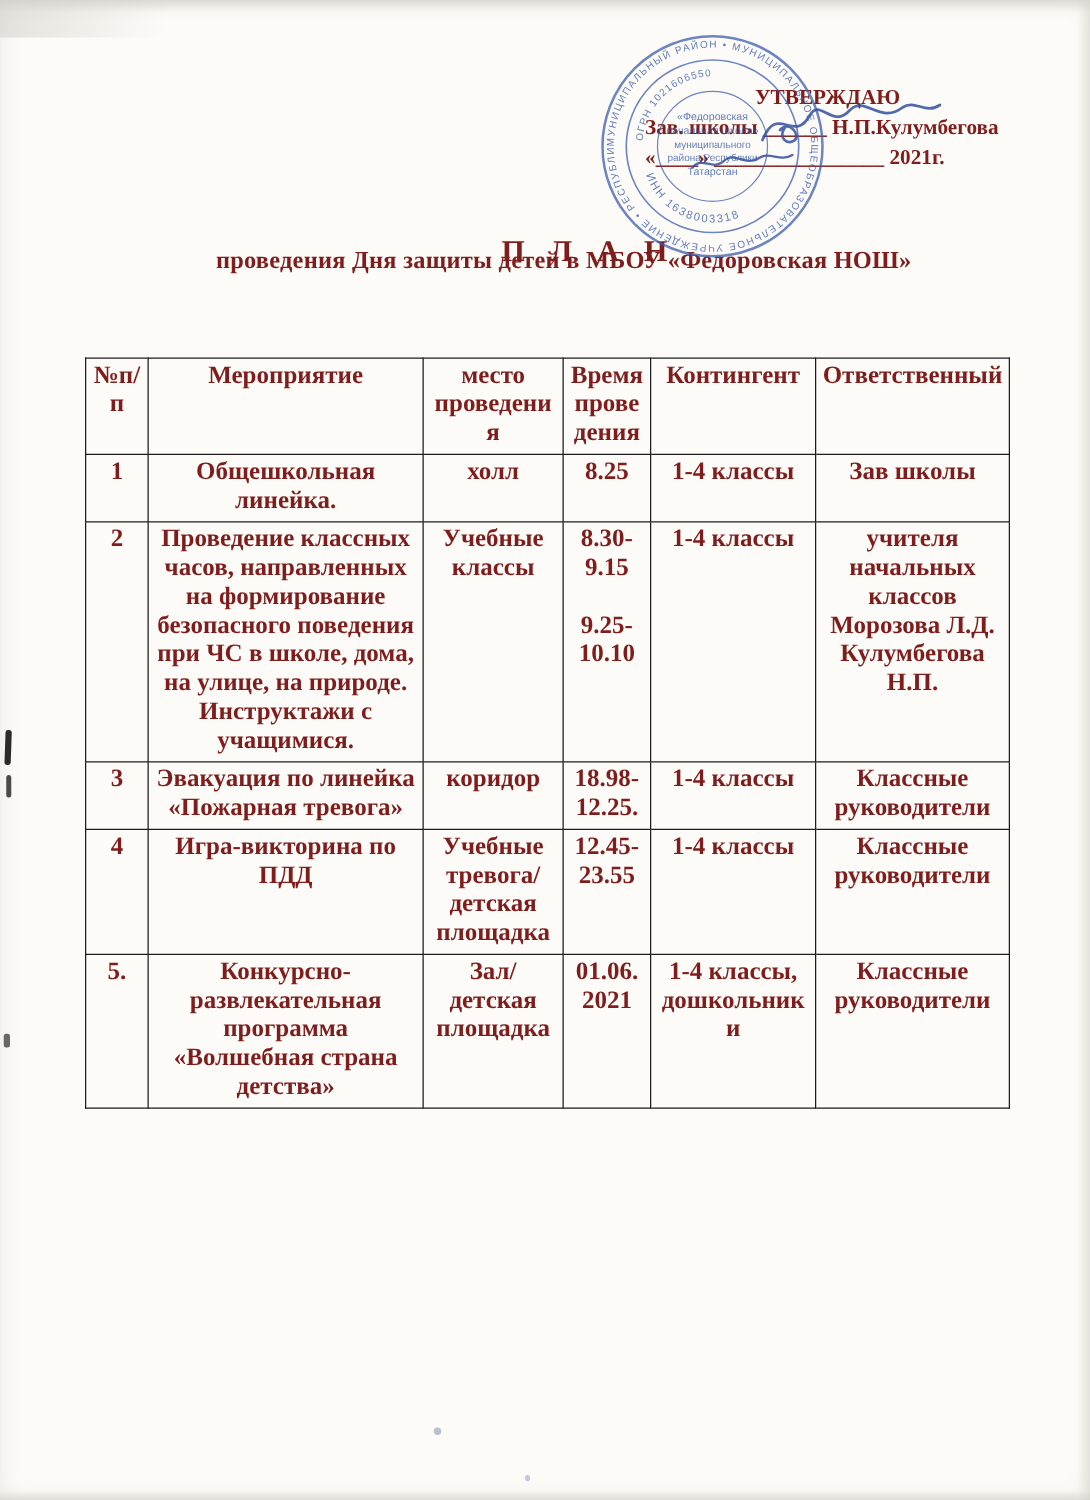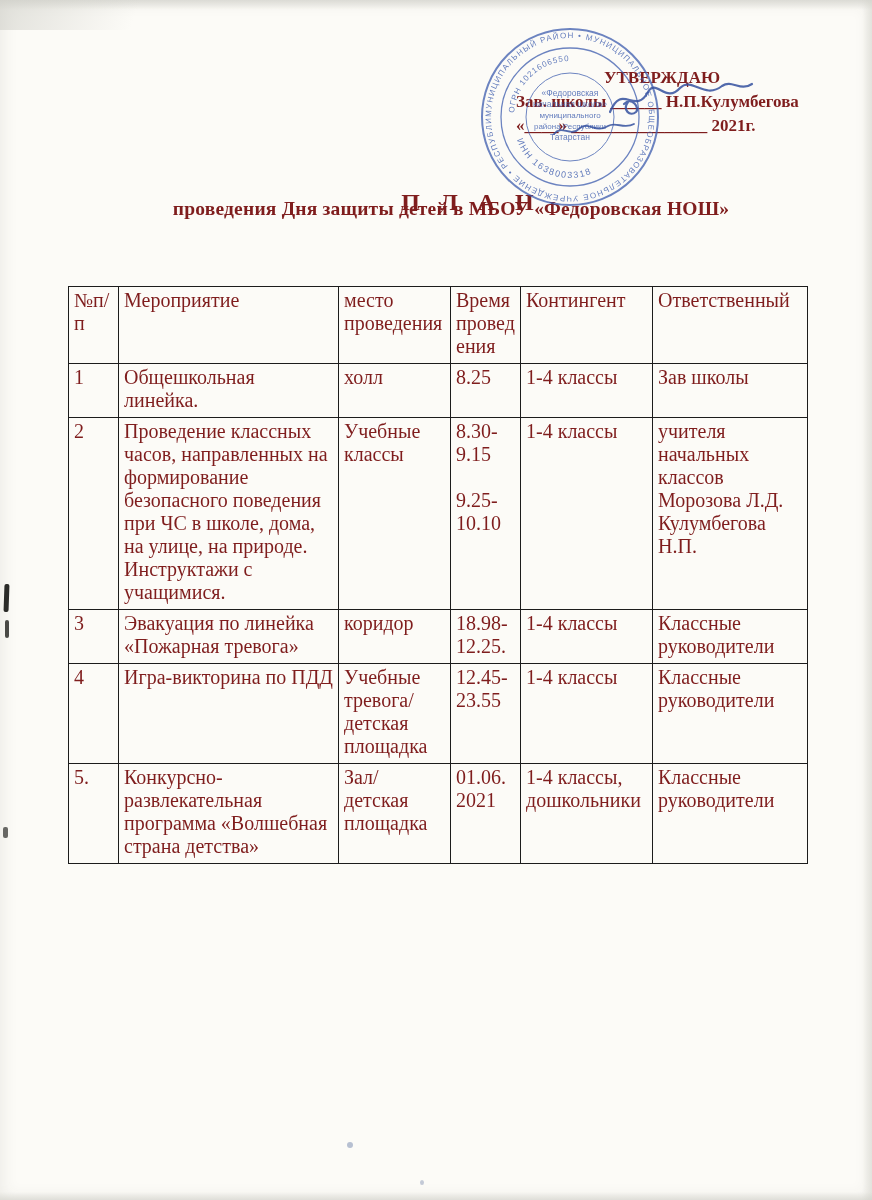--- a/index.html
+++ b/index.html
@@ -40,23 +40,23 @@
     text-align:center;font-weight:bold;font-size:19.5px;letter-spacing:.2px;
   }
 
   table.plan{
     position:absolute;left:68px;top:286px;width:739px;
     border-collapse:collapse;table-layout:fixed;
     font-size:20px;line-height:23px;
   }
   table.plan th, table.plan td{
     border:1.6px solid #1c1c1c;
-    vertical-align:top;text-align:left;
+    vertical-align:top;text-align:center;
     padding:2px 5px 5px 5px;
-    font-weight:normal;
+    font-weight:bold;
     white-space:pre-line;
     overflow-wrap:break-word;word-wrap:break-word;
   }
 
   .scan-mark{position:absolute;background:#2b2b28;border-radius:2px;}
   .mark1{left:4px;top:584px;width:5px;height:28px;transform:rotate(2deg);}
   .mark2{left:5px;top:620px;width:4px;height:18px;opacity:.85;}
   .mark3{left:3px;top:827px;width:5px;height:11px;opacity:.7;}
   .speck{position:absolute;border-radius:50%;}
   .speck1{left:347px;top:1142px;width:6px;height:6px;background:#7e8fb2;opacity:.55;}

